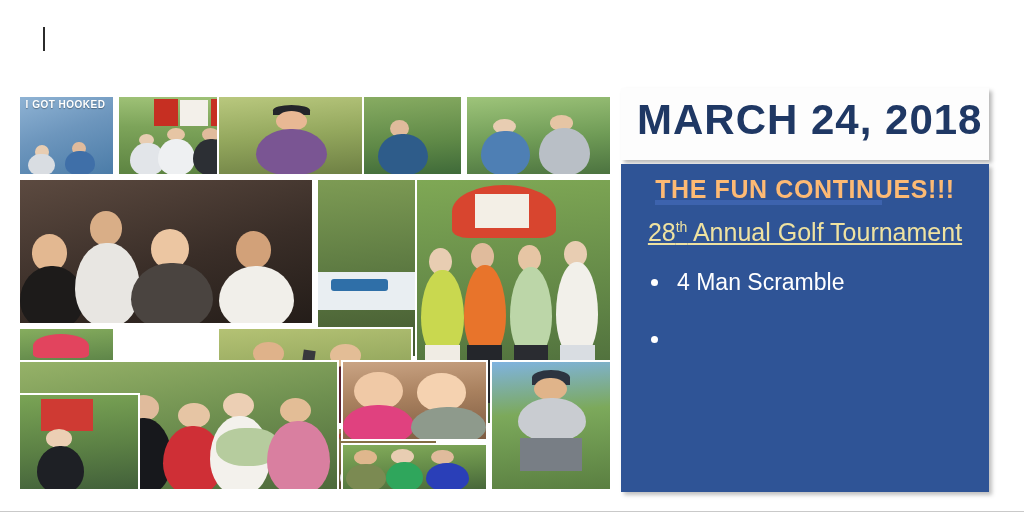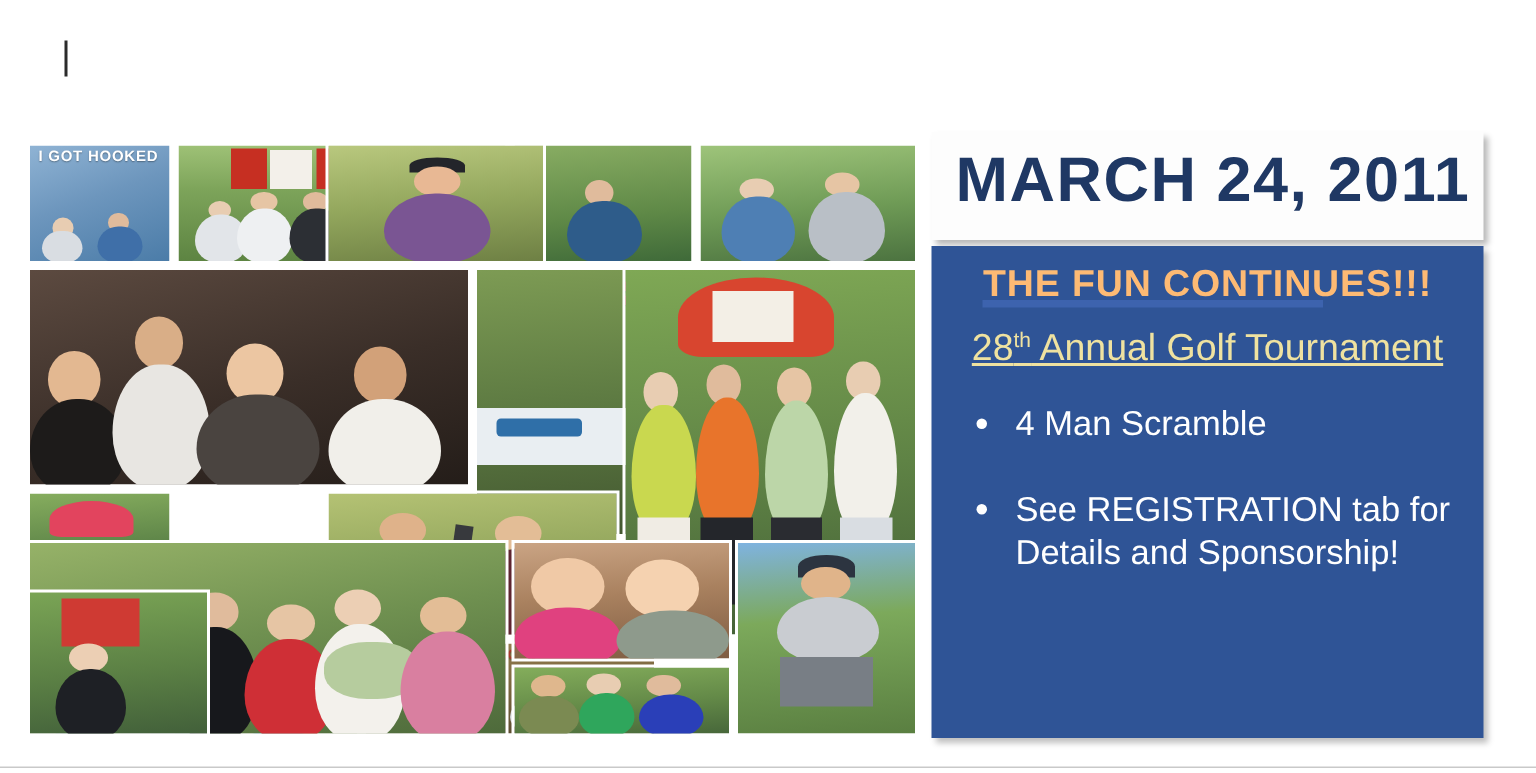--- a/index.html
+++ b/index.html
@@ -268,21 +268,21 @@
 
   <div class="photo" style="grid-column:9/15; grid-row:1/6; background:linear-gradient(175deg,#b9c87e 0%,#93a75d 50%,#6e8044 100%);">
     <span class="cap2" style="left:38%;top:10%;width:26%;height:14%;background:#23252a;"></span>
     <span class="hd" style="left:40%;top:18%;width:22%;height:26%;background:#e8b894;"></span>
     <span class="pp" style="left:26%;top:42%;width:50%;height:60%;background:#7a5593;"></span>
   </div>
 
 </div>
 
 <div id="date-card">
-  <div id="date-text">MARCH  24, 2011</div>
+  <div id="date-text">MARCH  24, 2018</div>
 </div>
 
 <div id="blue-panel">
 
   <div id="headline-wrap">
     <span id="headline">
       <span id="headline-underline"></span>
       <span>THE  FUN  CONTINUES!!!</span>
     </span>
   </div>
@@ -291,19 +291,18 @@
     <span id="subtitle"><span>28</span><sup>th</sup><span> Annual Golf Tournament</span></span>
   </div>
 
   <ul id="bullets">
     <li>
       <span class="dot"></span>
       <span>4 Man Scramble</span>
     </li>
     <li>
       <span class="dot"></span>
-      <span>See REGISTRATION tab for Details and Sponsorship!</span>
     </li>
   </ul>
 
 </div>
 
 <div id="bottom-rule"></div>
 
 </body></html>

